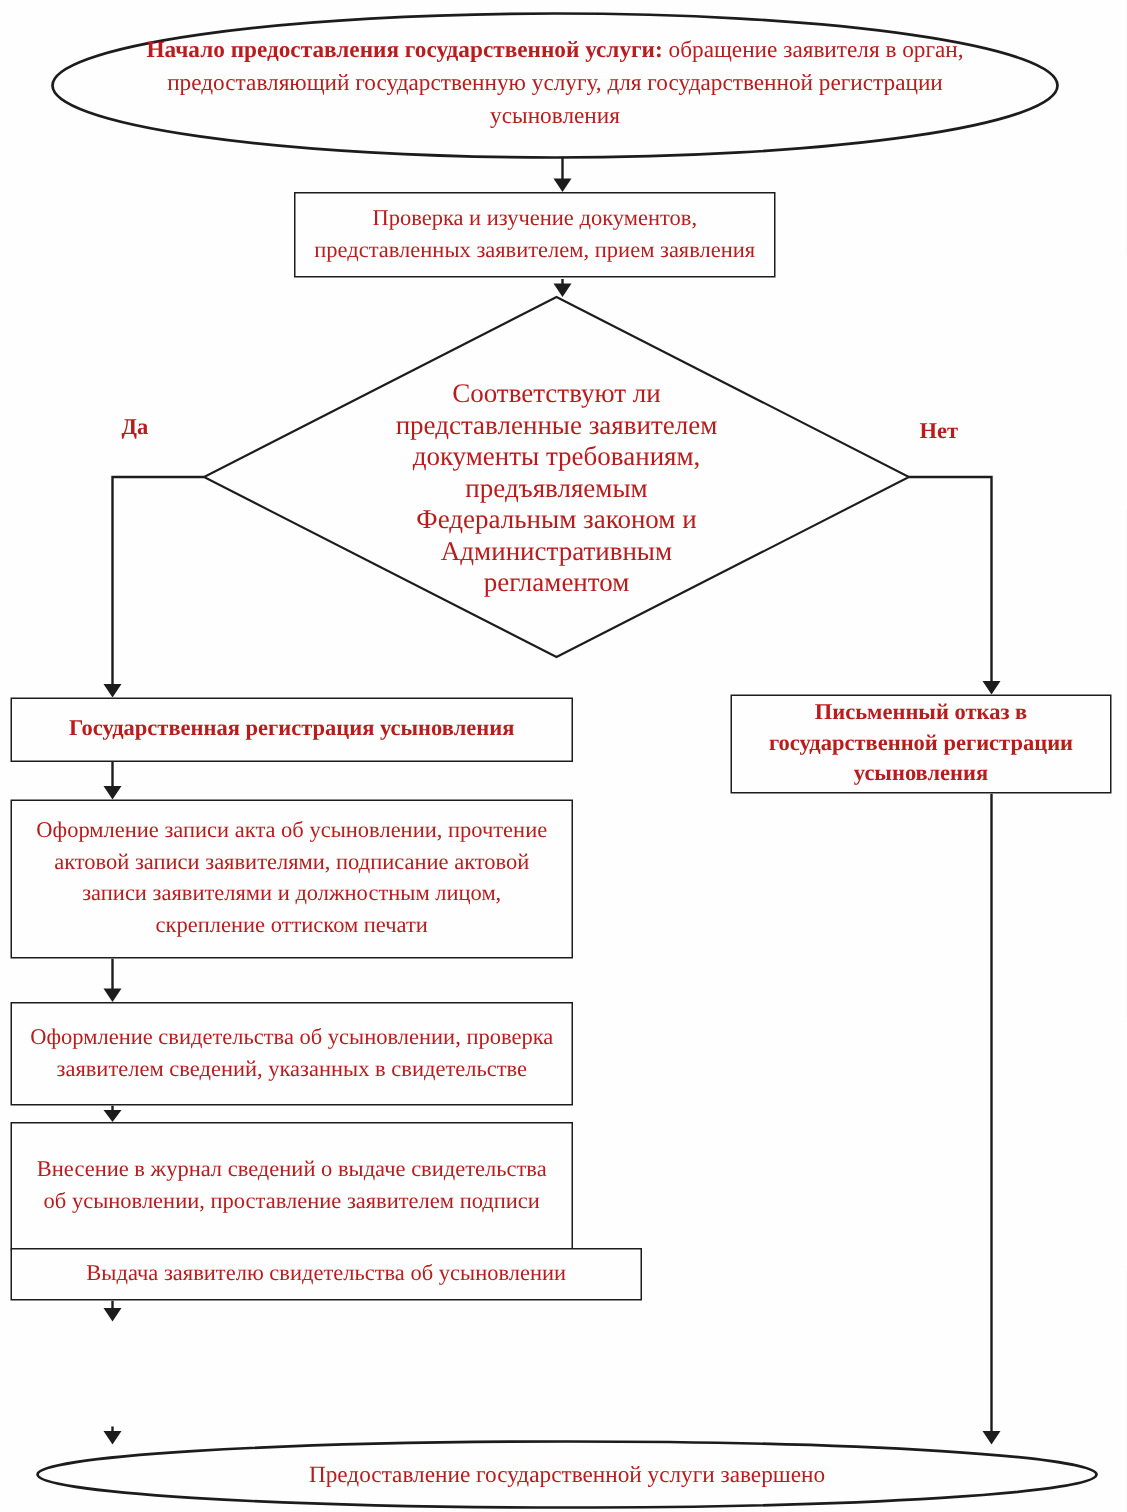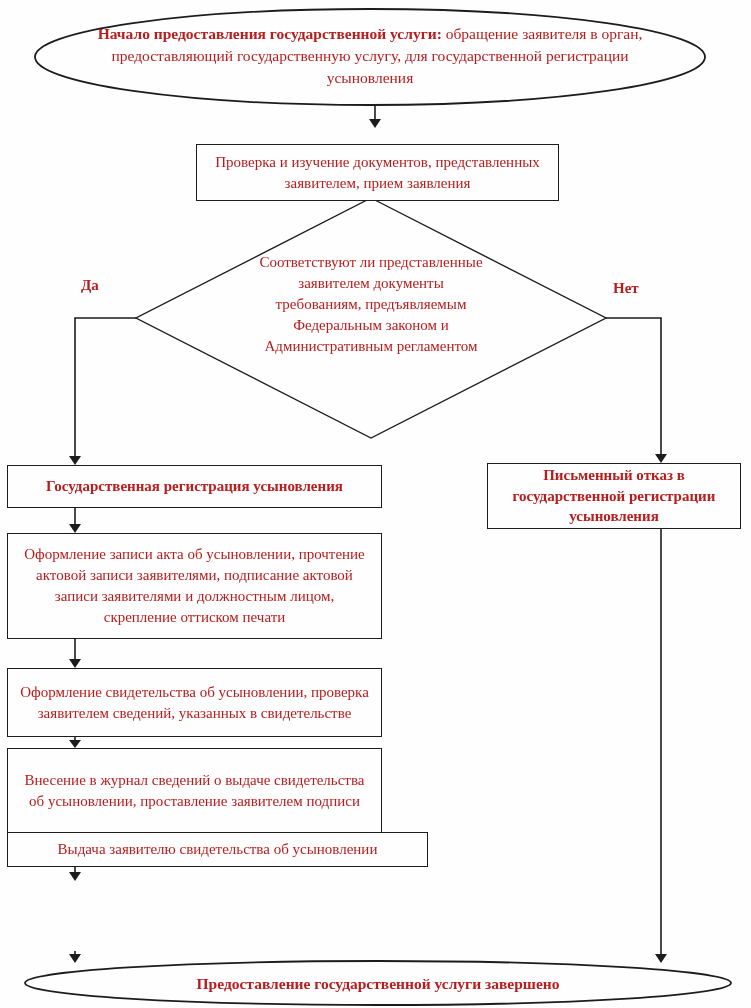--- a/index.html
+++ b/index.html
@@ -30,26 +30,26 @@
     justify-content: center;
     text-align: center;
     font-size: 15px;
     line-height: 1.38;
     padding: 2px 10px;
   }
   .node.bold { font-weight: bold; }
   .overlay-text {
     position: absolute;
     text-align: center;
-    font-size: 15px;
+    font-size: 18px;
     line-height: 1.38;
   }
   .overlay-text.start-text { font-size: 15.5px; line-height: 22px; }
   .overlay-text.start-text .lead { font-weight: bold; }
-  .overlay-text.end-text { font-weight: bold; font-size: 15.5px; }
+  .overlay-text.end-text { font-weight: normal; font-size: 15.5px; }
   .branch-label {
     position: absolute;
     font-weight: bold;
     font-size: 15px;
   }
 </style>
 </head>
 <body>
 
 <div class="page">
@@ -87,21 +87,21 @@
       <polygon points="69,872 81,872 75,881"></polygon>
       <polygon points="69,954 81,954 75,963"></polygon>
       <polygon points="655,954 667,954 661,963"></polygon>
     </g>
   </svg>
 
   <div class="overlay-text start-text" style="left:78px; top:23px; width:584px;">
     <span class="lead">Начало предоставления государственной услуги:</span><span> обращение заявителя в орган, предоставляющий государственную услугу, для государственной регистрации усыновления</span>
   </div>
 
-  <div class="node" style="left:196px; top:144px; width:363px; height:57px;">Проверка и изучение документов, представленных заявителем, прием заявления</div>
+  <div class="node" style="left:196px; top:128px; width:321px; height:57px;">Проверка и изучение документов, представленных заявителем, прием заявления</div>
 
   <div class="overlay-text" style="left:258px; top:252px; width:226px; line-height:21px;">Соответствуют ли представленные заявителем документы требованиям, предъявляемым Федеральным законом и Административным регламентом</div>
 
   <div class="branch-label" style="left:81px; top:277px;">Да</div>
   <div class="branch-label" style="left:613px; top:280px;">Нет</div>
 
   <div class="node bold" style="left:7px; top:465px; width:375px; height:43px;text-align:center;">Государственная регистрация усыновления</div>
 
   <div class="node bold" style="left:487px; top:463px; width:254px; height:66px;">Письменный отказ в государственной регистрации усыновления</div>
 

